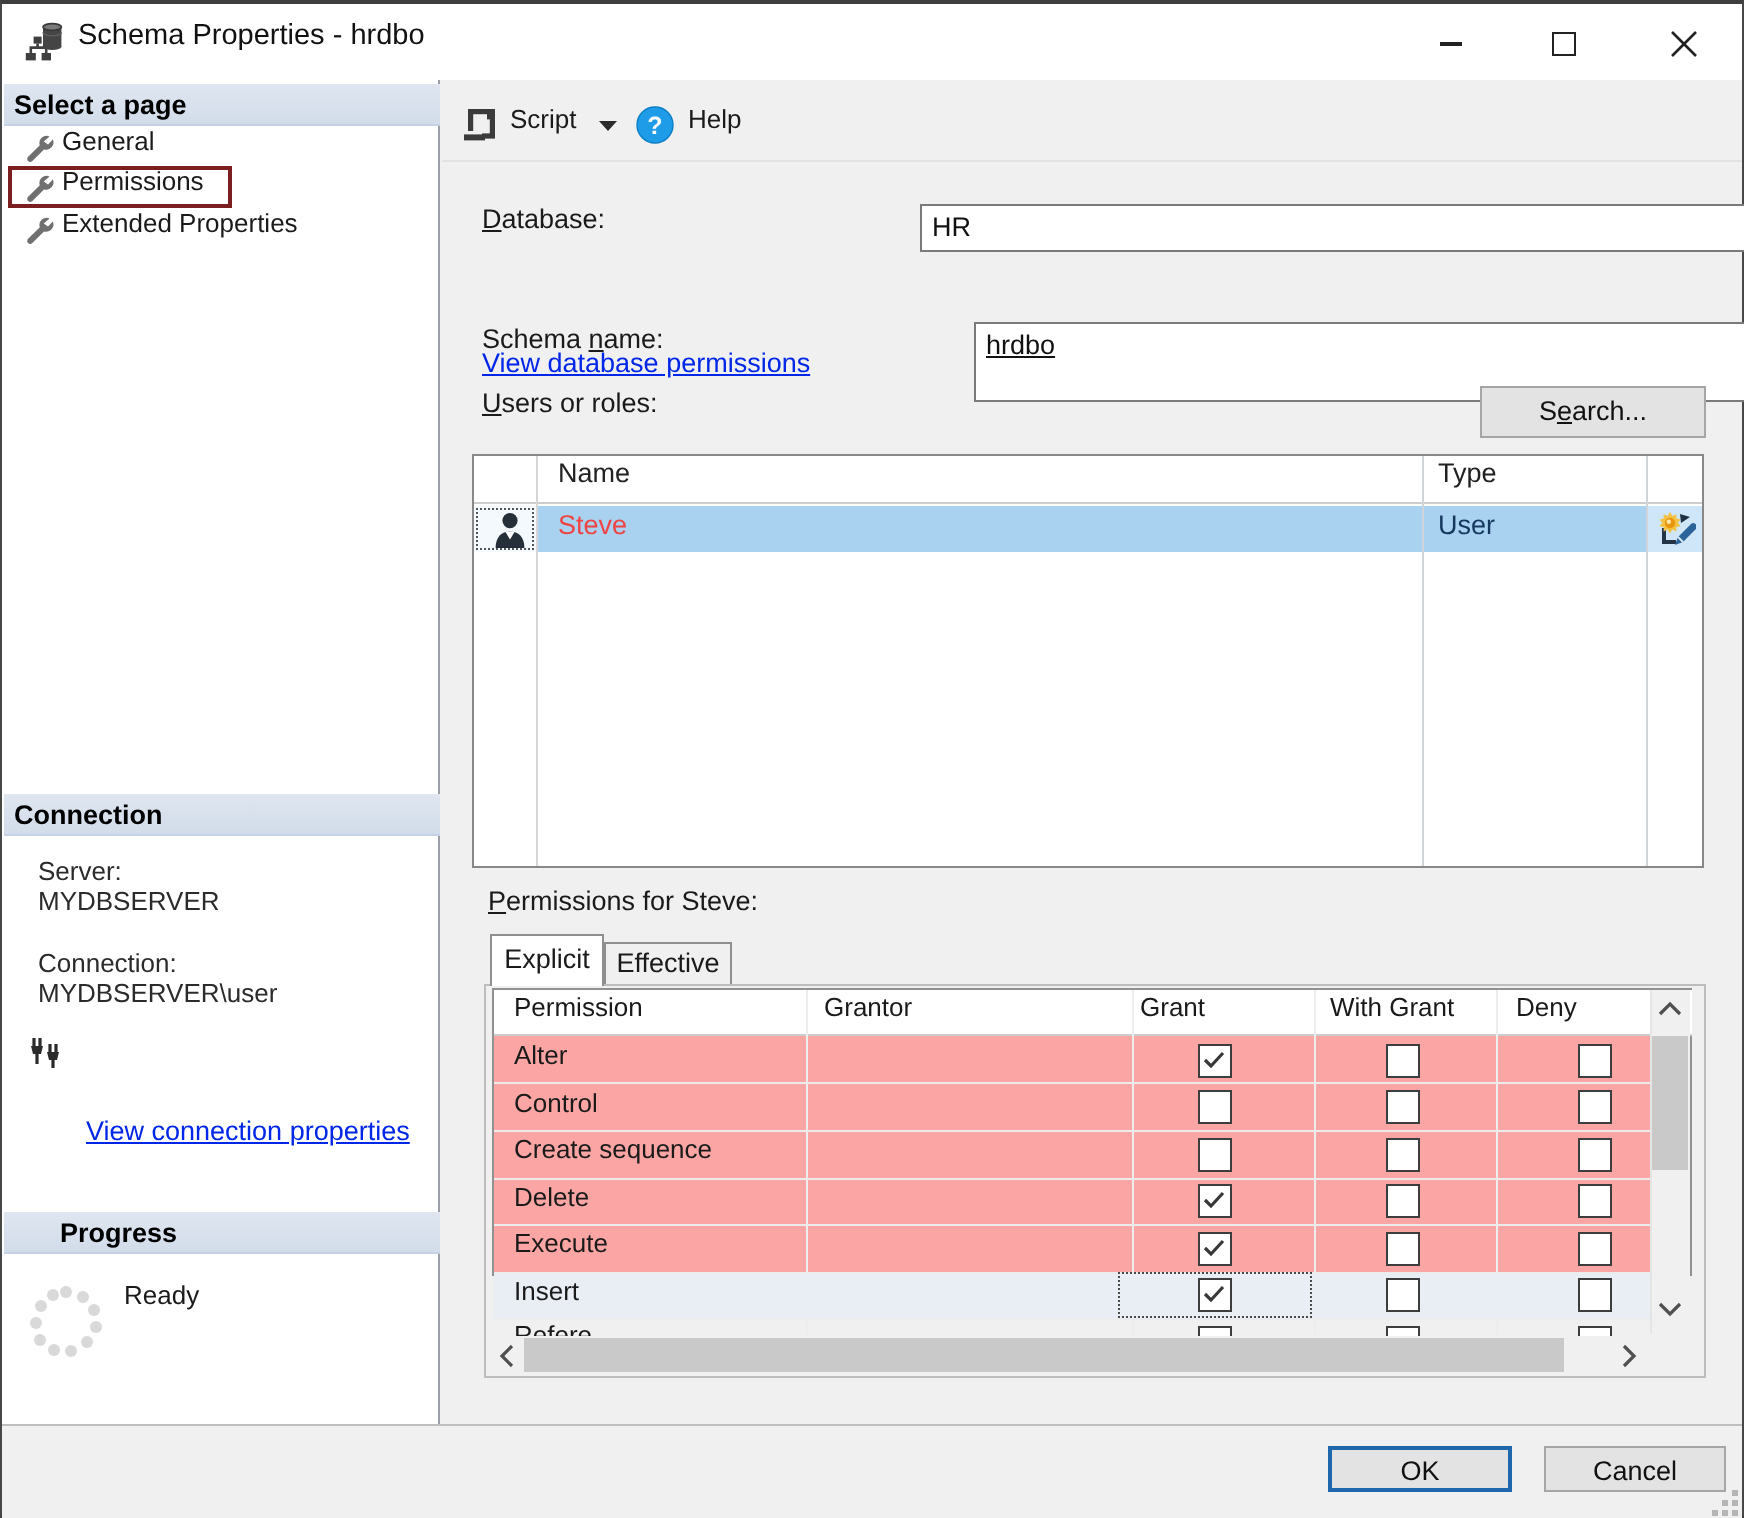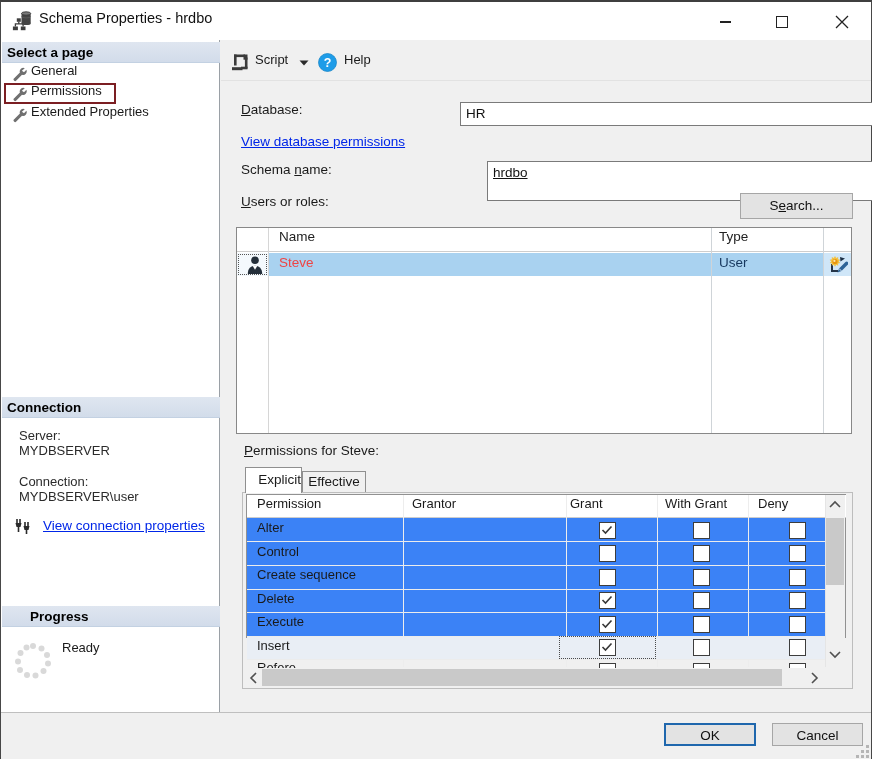--- a/index.html
+++ b/index.html
@@ -24,30 +24,30 @@
   .wrench { position:absolute; left:9px; width:16px; height:16px; }
 
   
   .toolbar { position:absolute; left:220px; top:38px; width:650px; height:41px;
              background:#f0f0f0; border-bottom:1px solid #e2e2e2; }
   .content { position:absolute; left:220px; top:80px; width:650px; height:631px;
              background:#f0f0f0; }
 
   .tb { position:absolute; background:#fff; border:1px solid #7a7a7a; font-size:13.5px;
         padding:3px 0 0 5px; color:#111; }
-  .link { color:#0026e8; text-decoration:underline; font-size:13.5px; position:absolute; }
+  .link { color:#0026e8; text-decoration:underline; font-size:13.5px; position:absolute;margin-top:40px; }
   .btn { position:absolute; background:#e3e3e3; border:1px solid #a6a6a6;
          font-size:13.5px; color:#111; text-align:center; }
 
   
   .utable { position:absolute; left:235px; top:225px; width:616px; height:207px;
             background:#fff; border:1px solid #888888; }
   
   .pgrid { position:absolute; left:245px; top:492px; width:600px; height:144px;
-           background:#3b82f6; border:1px solid #919191; font-size:13px; }
+           background:#fca5a5; border:1px solid #919191; font-size:13px; }
 
   .cb { position:absolute; width:17px; height:17px; background:#fff; border:1.5px solid #3d3d3d; }
 
   .footer { position:absolute; left:0; top:710px; width:870px; height:47px;
             background:#f0f0f0; border-top:1px solid #bfbfbf; }
 </style>
 </head>
 <body>
 <div class="win">
 
@@ -177,21 +177,21 @@
         <circle cx="7" cy="7.5" r="2.6" fill="#e8960e"></circle>
         <circle cx="6.4" cy="6.9" r="1.1" fill="#fbe7a9"></circle>
       </g>
       <path d="M12 3 l5 1.5 -4.5 3 Z" fill="#1c2f45"></path>
       <path d="M17.5 8 l-6.5 6.5 -1.5 4 4-1.5 6.2-6.2 a1.6 1.6 0 0 0 -2.2-2.8 Z" fill="#2c6398"></path>
       <path d="M11 14.5 l2.5 2.5" stroke="#d9e6f2" stroke-width="1" fill="none"></path>
     </svg>
   </div>
 
   <div class="abs" style="left:243px;top:441px;font-size:13.5px;"><u>P</u>ermissions for Steve:</div>
-  <div class="abs" style="left:244px;top:465px;width:57px;height:26px;background:#fff;border:1px solid #8f8f8f;border-bottom:none;z-index:3;text-align:right;padding-top:4px;font-size:13.5px;">Explicit</div>
+  <div class="abs" style="left:244px;top:465px;width:57px;height:26px;background:#fff;border:1px solid #8f8f8f;border-bottom:none;z-index:3;text-align:center;padding-top:4px;font-size:13.5px;">Explicit</div>
   <div class="abs" style="left:301px;top:469px;width:64px;height:21px;background:#f0f0f0;border:1px solid #8f8f8f;border-bottom:none;text-align:center;padding-top:2px;font-size:13.5px;">Effective</div>
 
   <div class="abs" style="left:241px;top:490px;width:611px;height:197px;background:#f0f0f0;border:1px solid #bdbdbd;"></div>
 
   <div class="pgrid">
 
     <div class="abs" style="left:0;top:0;width:599px;height:23px;background:#fff;border-bottom:1px solid #cdcdcd;"></div>
     <div class="abs" style="left:10px;top:1px;">Permission</div>
     <div class="abs" style="left:165px;top:1px;">Grantor</div>
     <div class="abs" style="left:323px;top:1px;">Grant</div>

